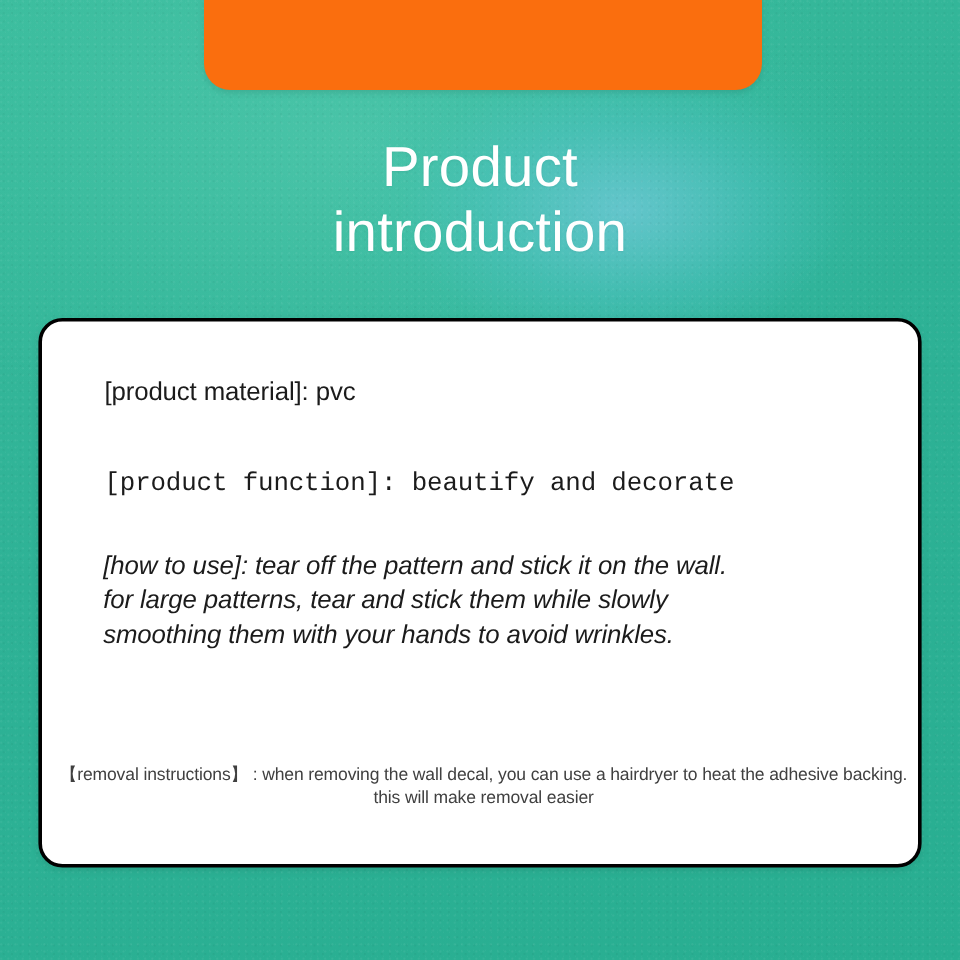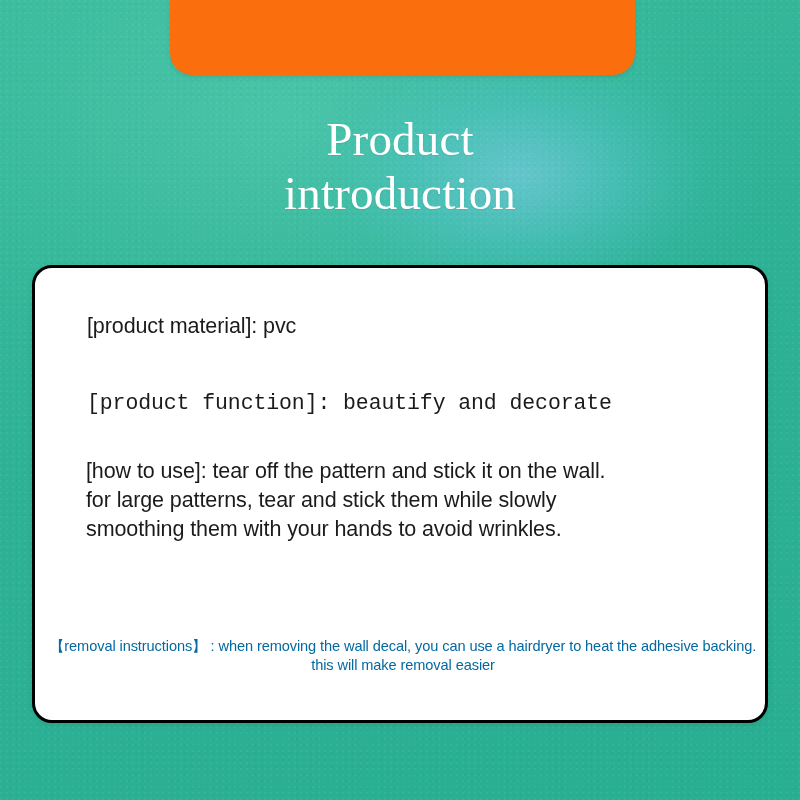--- a/index.html
+++ b/index.html
@@ -62,21 +62,21 @@
   }
 
   
   .heading {
     position: absolute;
     left: 0;
     top: 112px;
     width: 800px;
     text-align: center;
     color: #FFFFFF;
-    font-family: Liberation Serif, serif;
+    font-family: Liberation Sans, sans-serif;
     font-size: 47px;
     line-height: 54px;
     font-weight: 400;
     letter-spacing: 0.2px;
     text-shadow: 0 1px 2px rgba(0,0,0,0.06);
     white-space: pre-line;
   }
 
   
   .card {
@@ -106,30 +106,30 @@
     color: #1B1B1B;
     font-family: "Liberation Sans", sans-serif;
     font-size: 21.5px;
     line-height: 29px;
     white-space: pre-line;
     letter-spacing: -0.1px;
   }
 
   .l-material    { left: 52px; top: 44px; }
   .l-function    { left: 52px; top: 121px; font-family: Liberation Mono, monospace; }
-  .l-howto       { left: 51px; top: 189px; }
+  .l-howto       { left: 51px; top: 189px; font-style: italic; }
   .l-scope       { left: 55px; top: 306px; }
 
   .fineprint {
     position: absolute;
     left: 0;
     top: 369px;
     width: 736px;
     text-align: center;
-    color: #0369a1;
+    color: #404040;
     font-family: "Liberation Sans", sans-serif;
     font-size: 14.6px;
     line-height: 19px;
     letter-spacing: -0.1px;
     white-space: pre-line;
     padding: 0 8px;
     box-sizing: border-box;
   }
 </style>
 </head>

